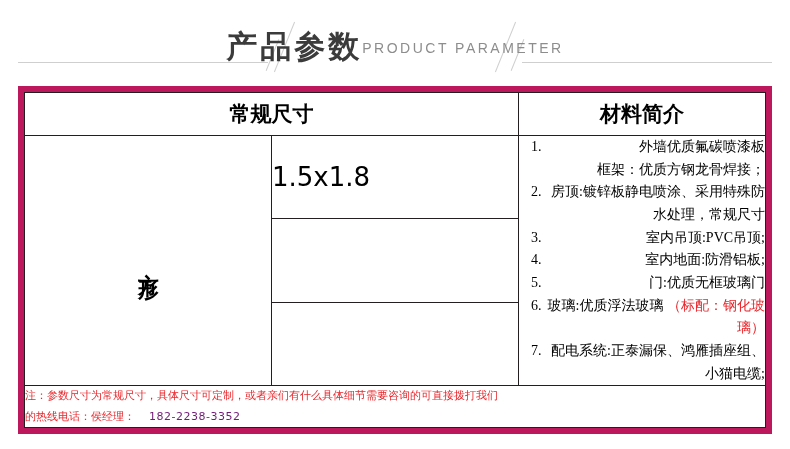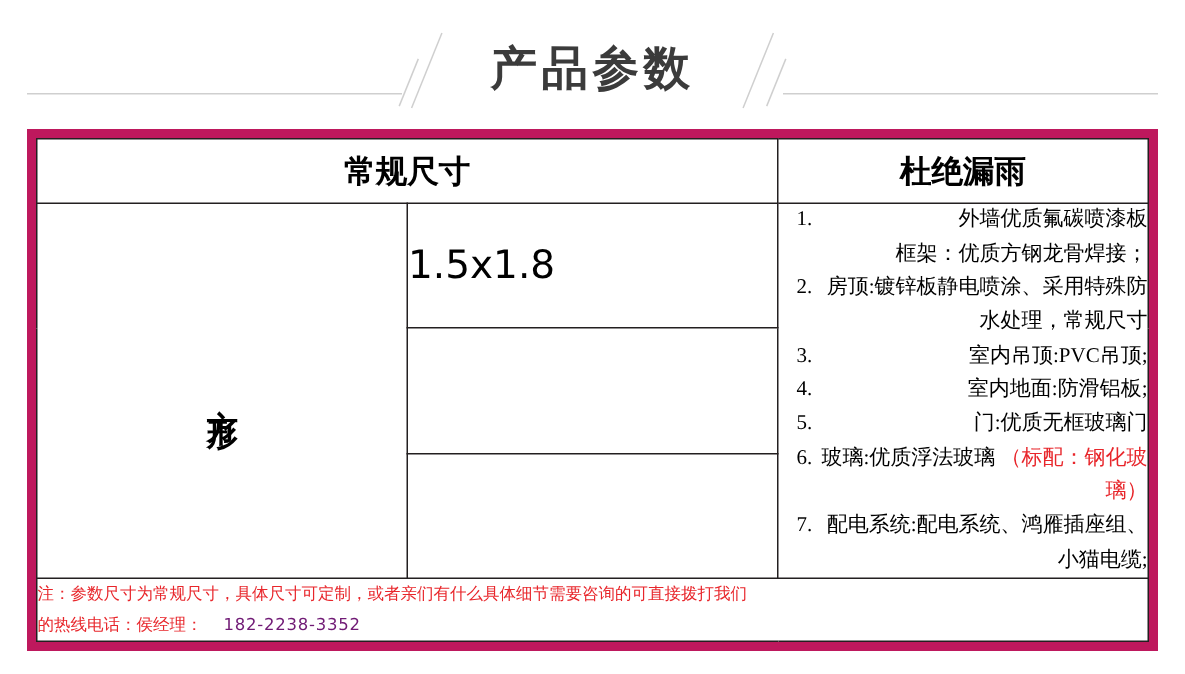--- a/index.html
+++ b/index.html
@@ -163,50 +163,51 @@
 
 <div class="header">
   <div class="deco-line left"></div>
   <div class="deco-line right"></div>
   <div class="slash l1"></div>
   <div class="slash l2"></div>
   <div class="slash r1"></div>
   <div class="slash r2"></div>
   <div class="header-inner">
     <div class="header-title">产品参数</div>
+    <div class="header-sub">PRODUCT PARAMETER</div>
   </div>
 </div>
 
 <div class="table-wrap">
   <table class="param">
     <tbody>
         <tr>
       <th class="th-size" colspan="2">常规尺寸</th>
-      <th class="th-mat">杜绝漏雨</th>
+      <th class="th-mat">材料简介</th>
     </tr>
     <tr>
       <td class="col-label" rowspan="3">
         <span class="lbl">方形</span>
       </td>
       <td class="size-cell">1.5x1.8</td>
       <td class="mat-cell" rowspan="3">
         <ol class="mat-list">
           <li>
             <span>外墙优质氟碳喷漆板</span>
             <span class="sub-line">框架：优质方钢龙骨焊接；</span>
           </li>
           <li><span>房顶:镀锌板静电喷涂、采用特殊防水处理，常规尺寸</span></li>
           <li><span>室内吊顶:PVC吊顶;</span></li>
           <li><span>室内地面:防滑铝板;</span></li>
           <li><span>门:优质无框玻璃门</span></li>
           <li>
             <span>玻璃:优质浮法玻璃</span>
             <span class="red">（标配：钢化玻璃）</span>
           </li>
-          <li><span>配电系统:配电系统、鸿雁插座组、小猫电缆;</span></li>
+          <li><span>配电系统:正泰漏保、鸿雁插座组、小猫电缆;</span></li>
         </ol>
       </td>
     </tr>
     <tr>
       <td class="size-cell blank"></td>
     </tr>
     <tr>
       <td class="size-cell blank"></td>
     </tr>
     <tr class="note-row">

